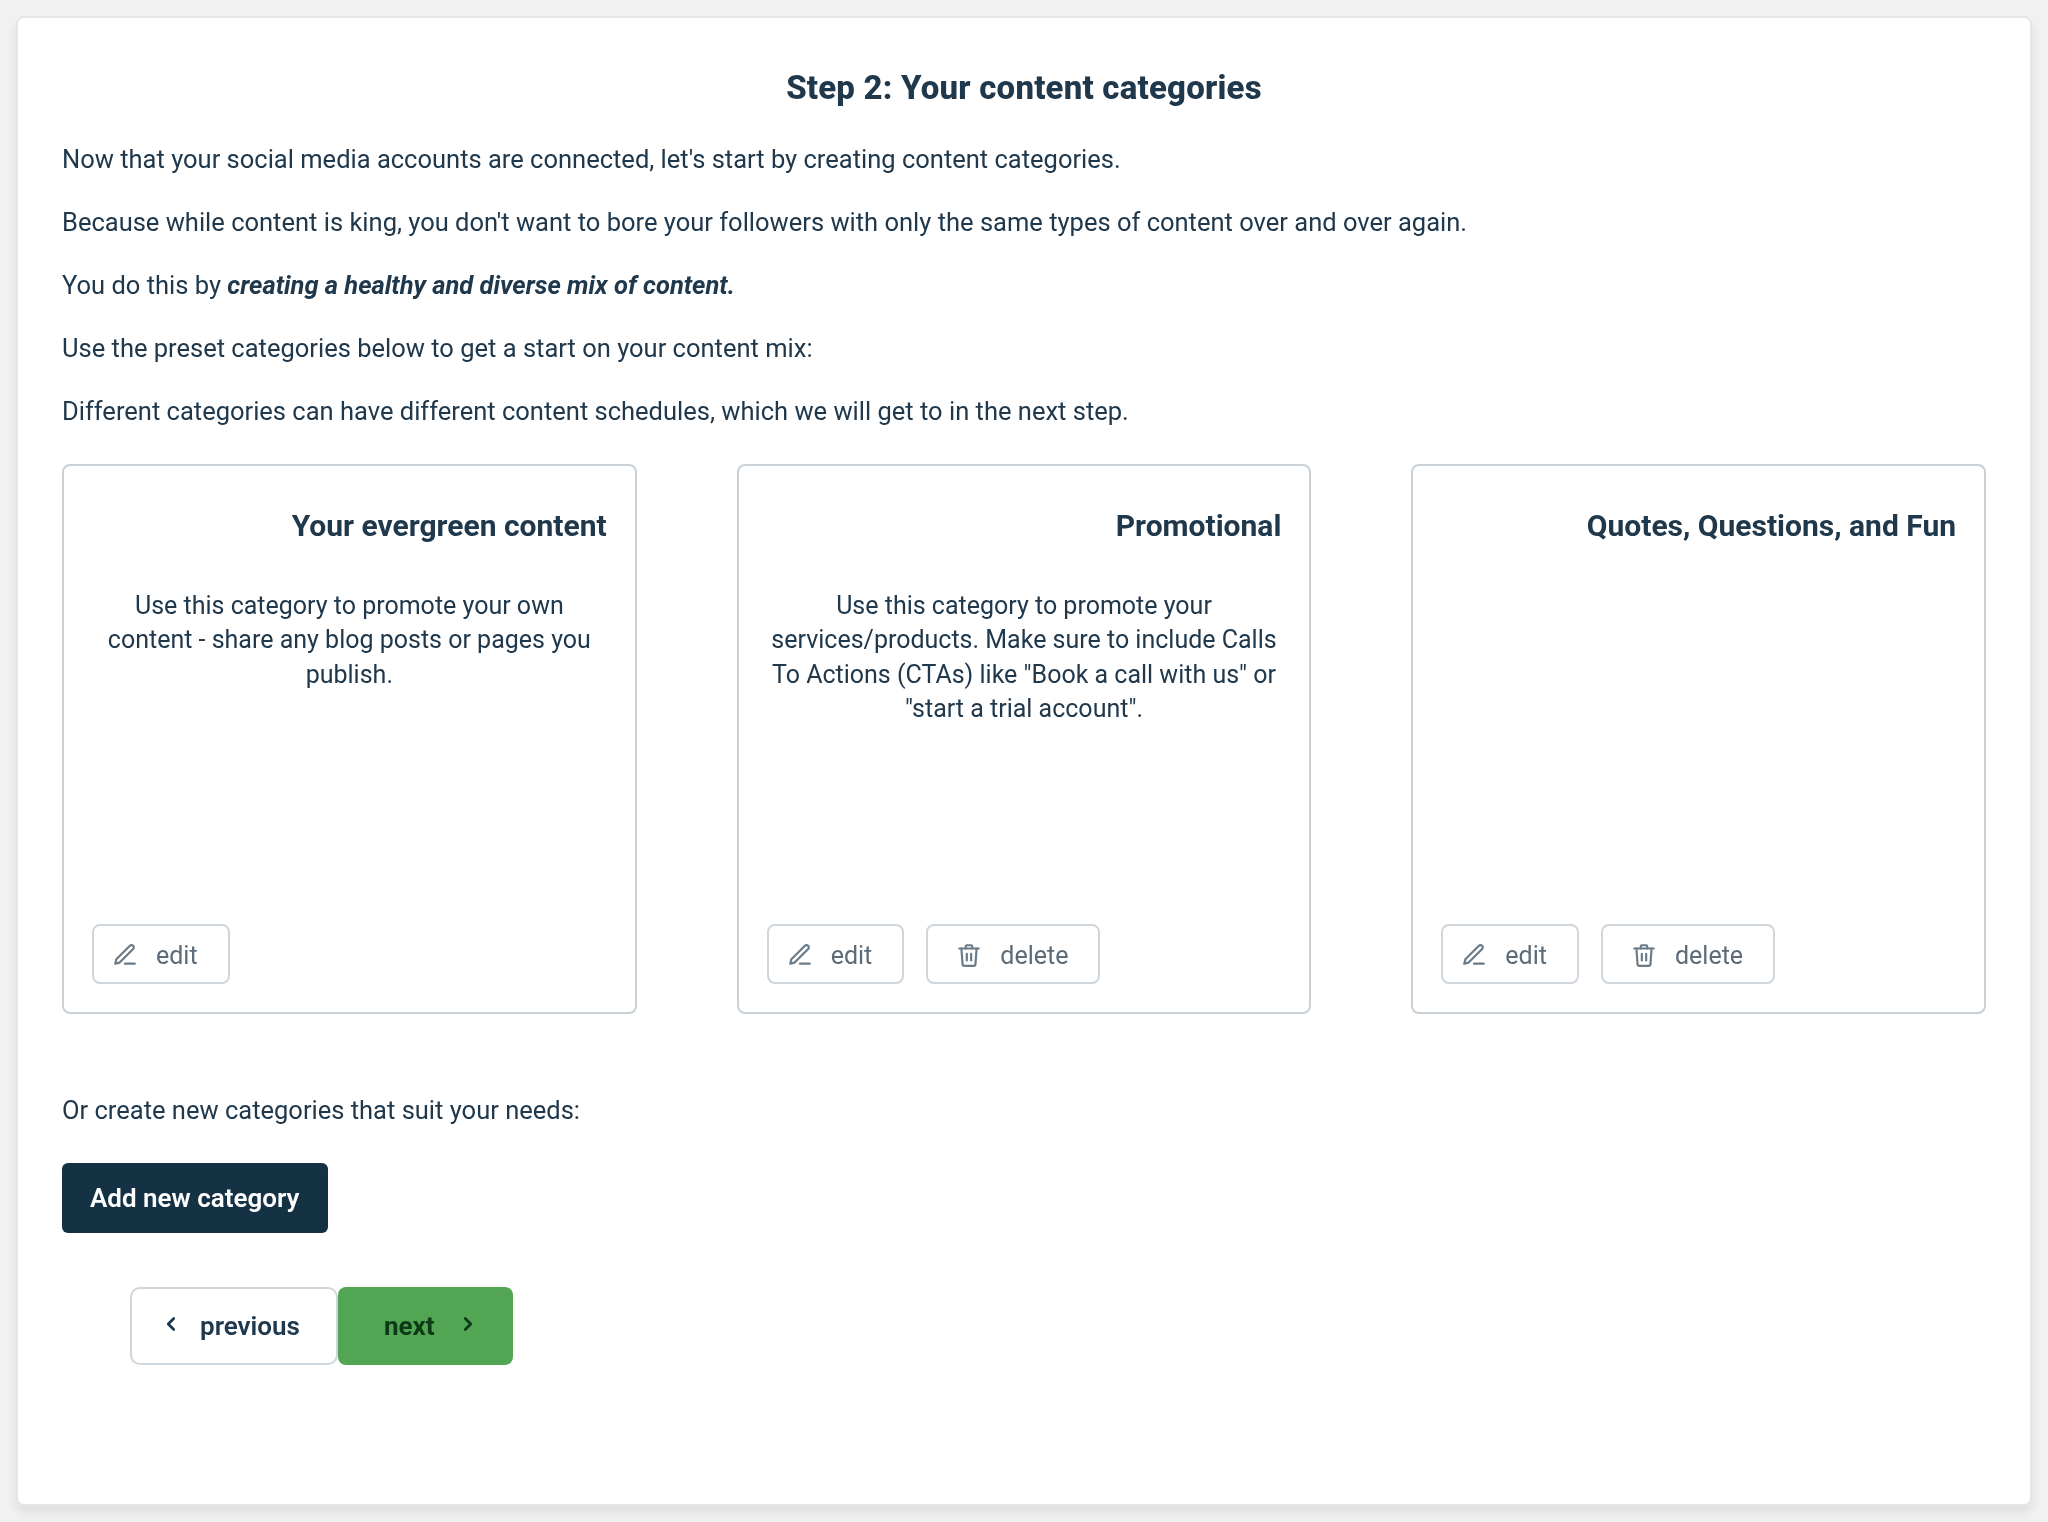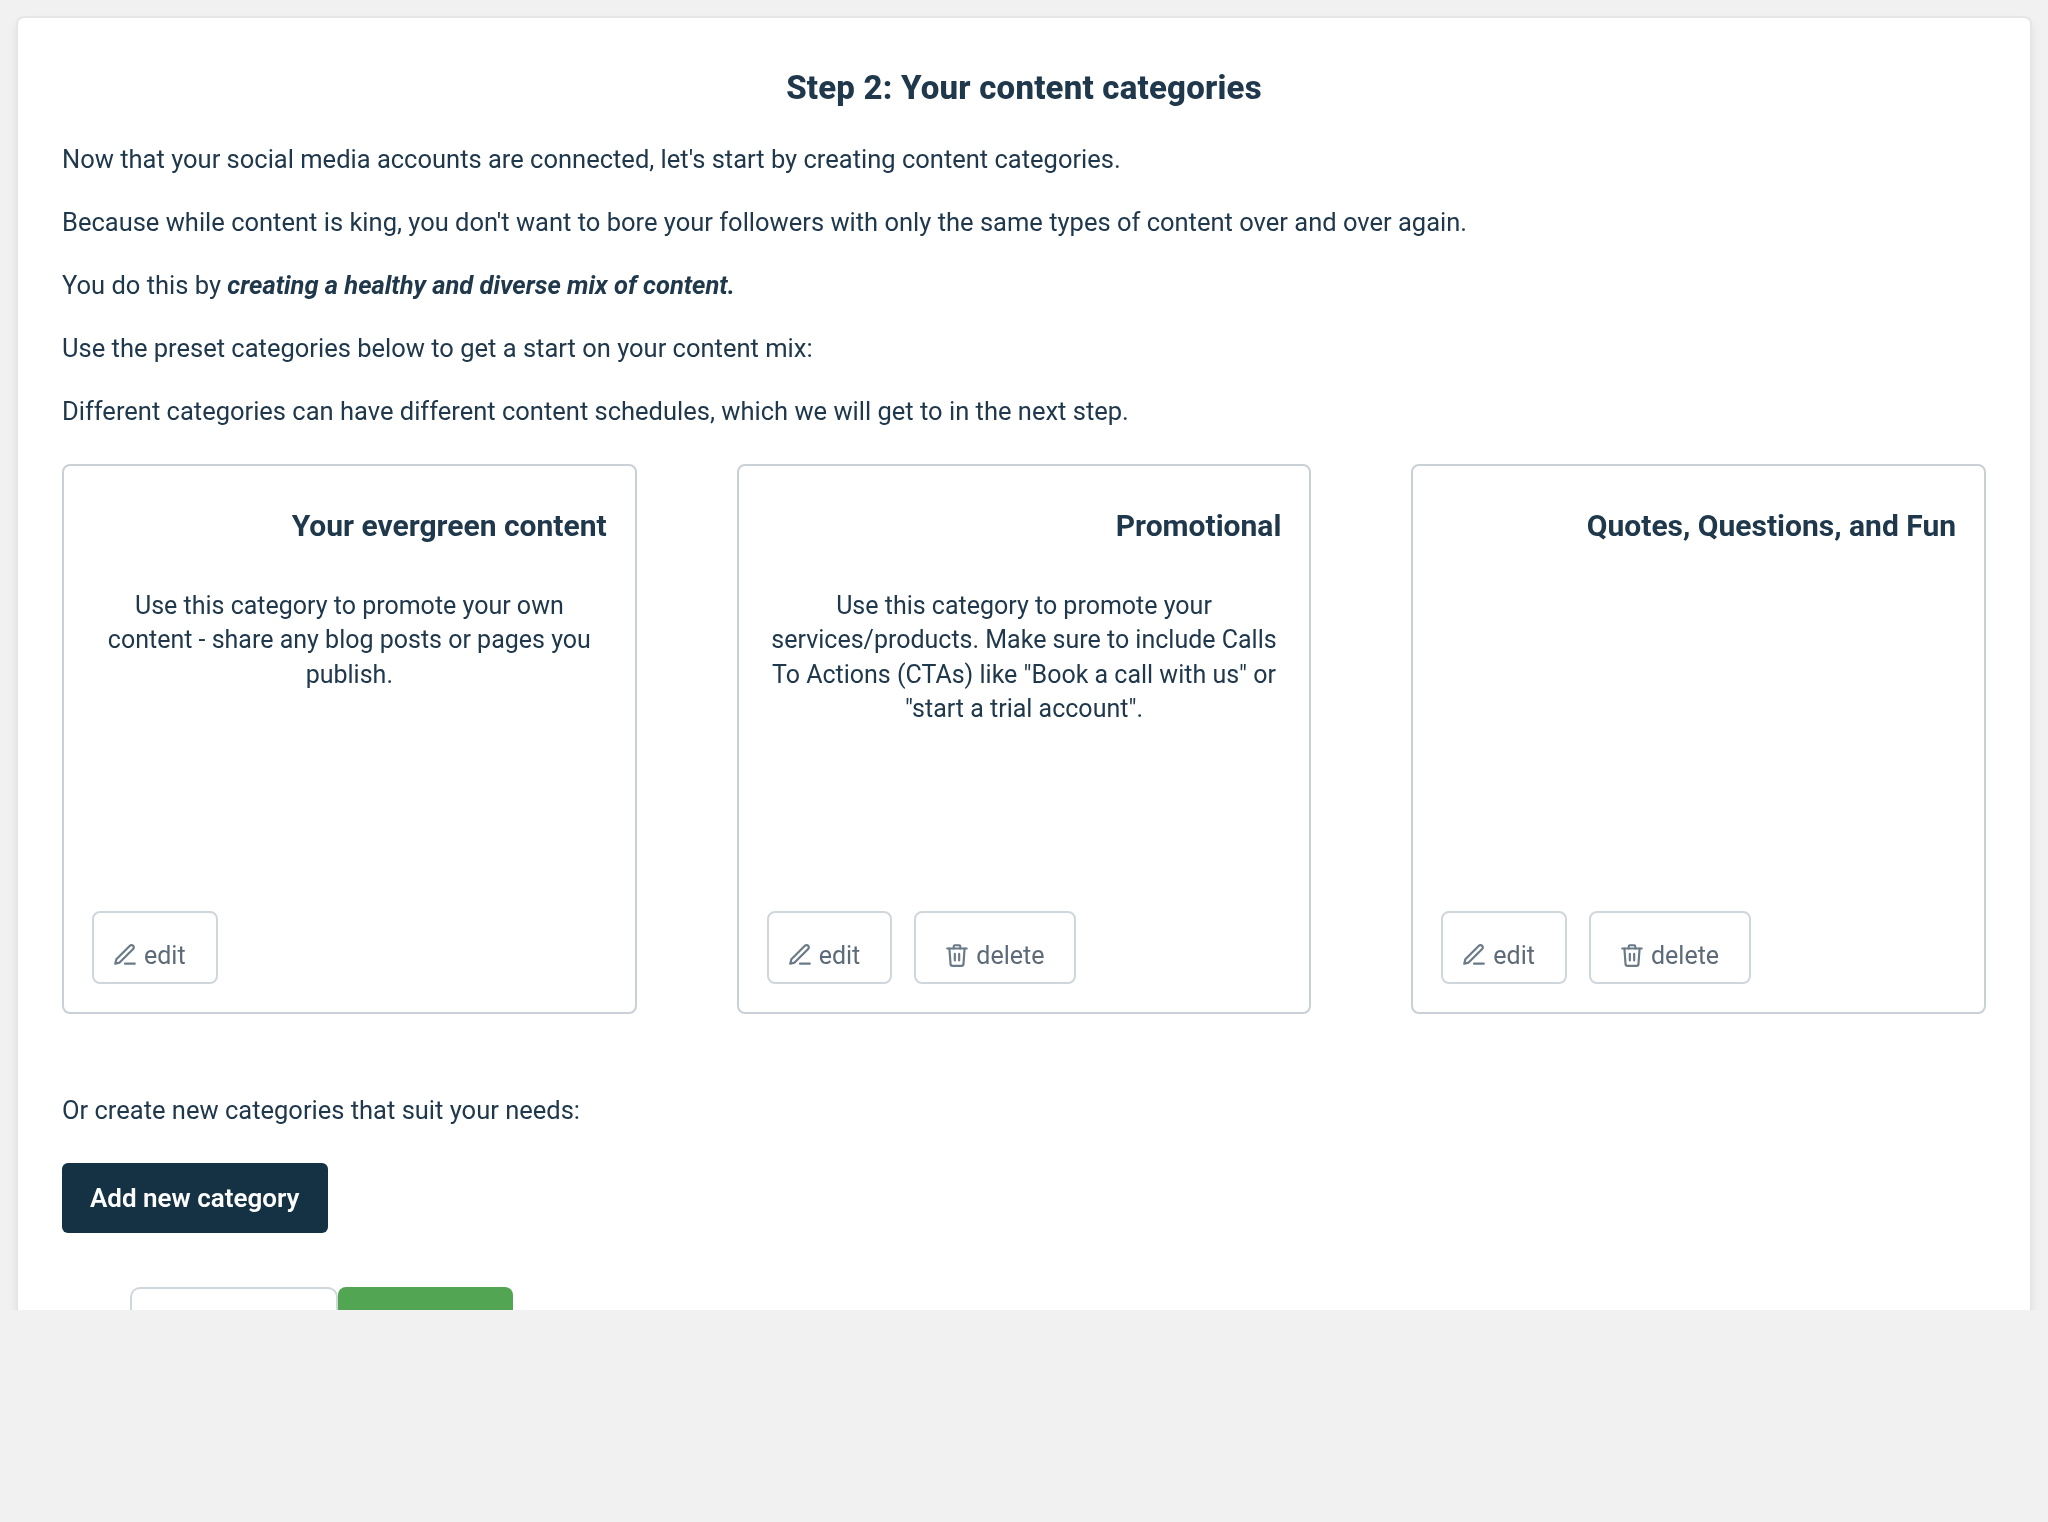--- a/index.html
+++ b/index.html
@@ -18,21 +18,21 @@
   * { box-sizing: border-box; }
   html, body {
     margin: 0;
     padding: 0;
     background: var(--page-bg);
     font-family: -apple-system, BlinkMacSystemFont, "Segoe UI", Roboto, "Helvetica Neue", Arial, sans-serif;
     color: var(--ink);
   }
   .stage {
     width: 2048px;
-    height: 1310px;
+    height: 1522px;
     position: relative;
     background: var(--page-bg);
     padding: 16px;
   }
   .panel {
     width: 2016px;
     min-height: 1490px;
     background: var(--panel-bg);
     border: 2px solid #e6e6e6;
     border-radius: 8px;
@@ -91,25 +91,25 @@
   .card-actions {
     margin-top: auto;
     display: flex;
     gap: 22px;
   }
 
   .btn {
     display: inline-flex;
     align-items: center;
     justify-content: center;
-    gap: 6px;
+    gap: 18px;
     border: 2px solid var(--line);
     background: #fff;
     border-radius: 8px;
-    padding: 28px 26px 12px 18px;
+    padding: 15px 26px 12px 18px;
     font-size: 25px;
     color: var(--muted-2);
     cursor: pointer;
     font-family: inherit;
   }
   .btn .icon { display: inline-flex; }
   .btn svg { width: 26px; height: 26px; display: block; }
 
   .btn-edit { padding-right: 30px; }
   .btn-delete { padding-left: 28px; padding-right: 30px; }

